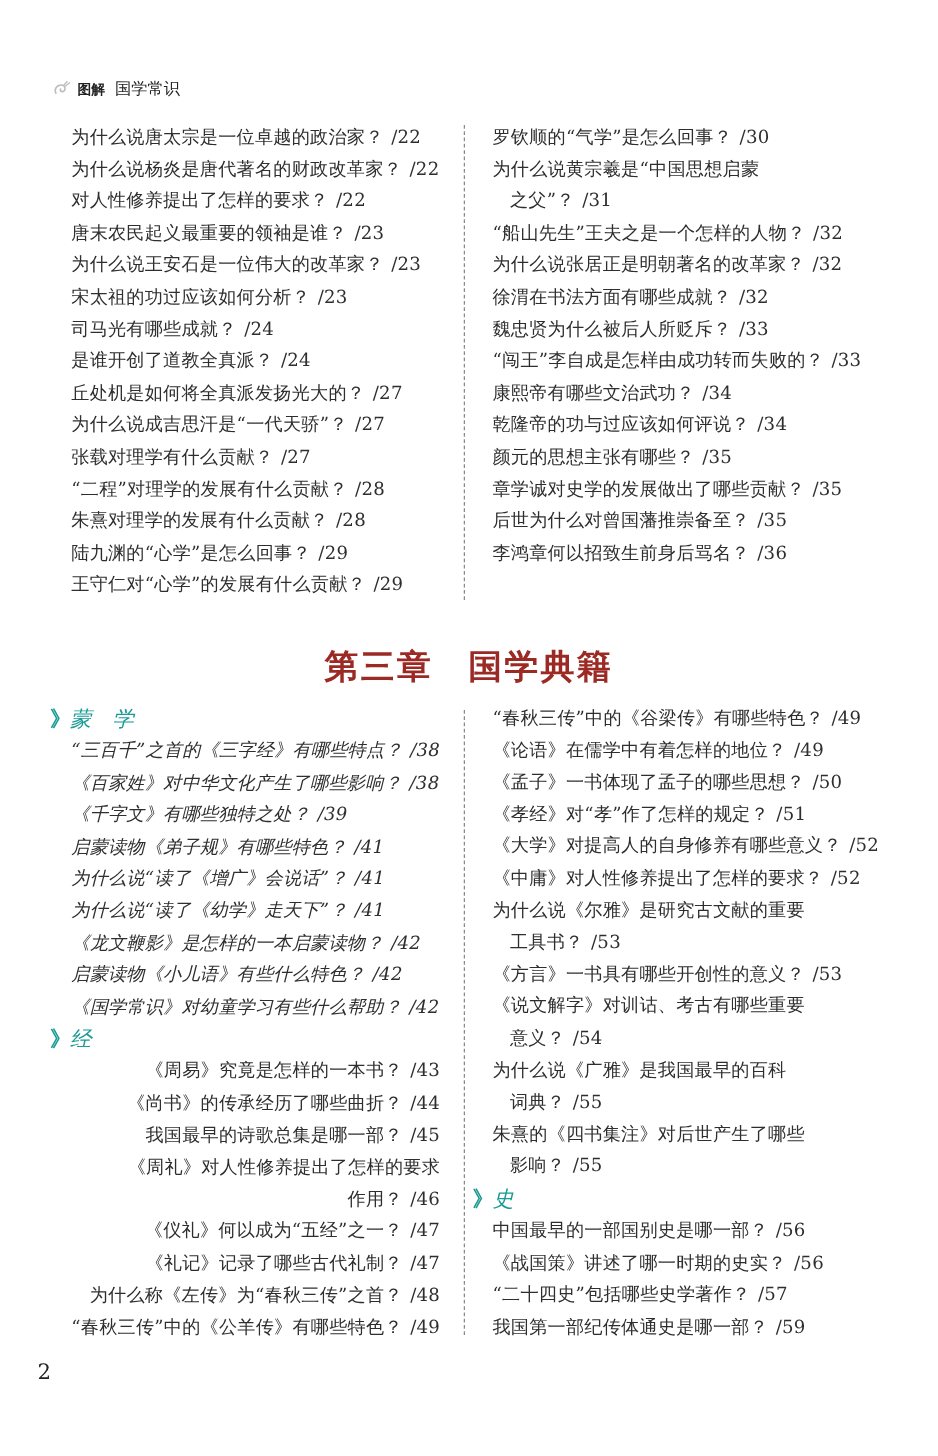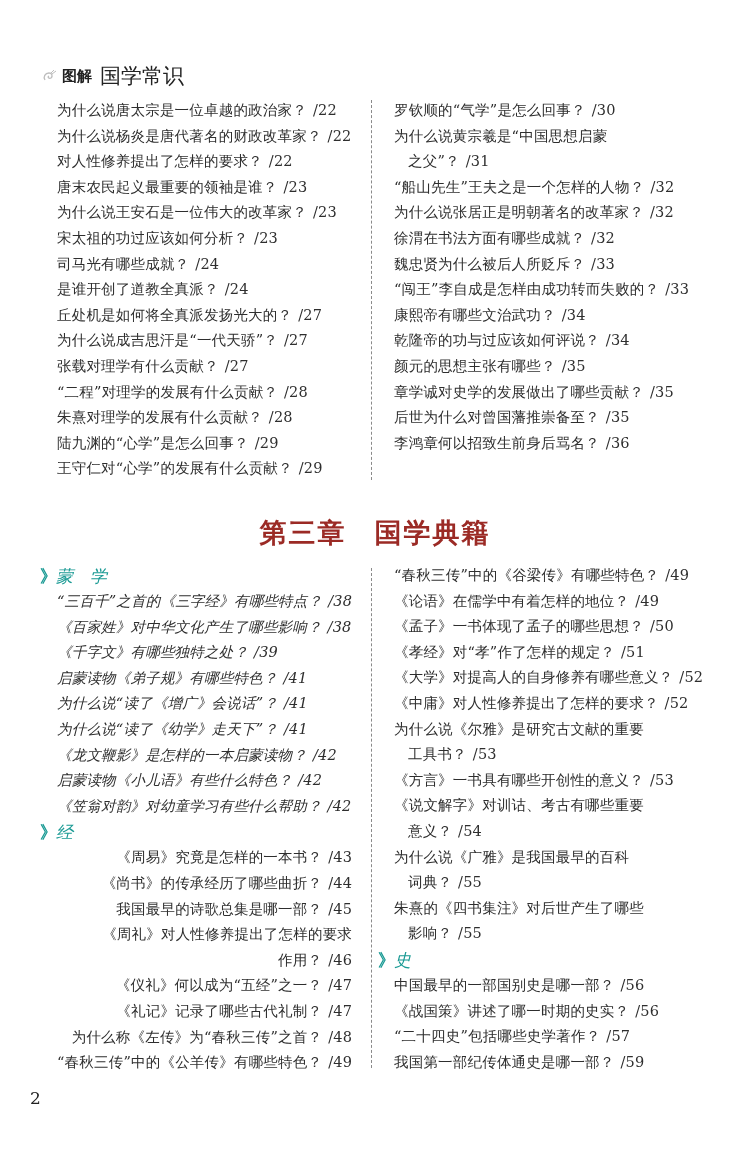--- a/index.html
+++ b/index.html
@@ -2,22 +2,22 @@
 <html><head>
 <meta charset="utf-8">
 <style>
   html, body { margin: 0; padding: 0; }
   body {
     width: 750px; height: 1165px; background: #ffffff; position: relative; overflow: hidden;
     font-family: "DejaVu Serif", "Liberation Serif", serif; color: #2b2b2b;
   }
   .header { position: absolute; left: 42px; top: 62px; display: flex; align-items: center; gap: 4px; }
   .header .logo { width: 16px; height: 16px; }
-  .header .title-a { font-size: 15px; font-weight: bold; color: #222; font-family: Liberation Sans, sans-serif; }
-  .header .title-b { font-size: 21px; color: #222; margin-left: 4px; font-family: "DejaVu Sans", "Liberation Sans", sans-serif; }
+  .header .title-a { font-size: 11px; font-weight: bold; color: #222; font-family: Liberation Sans, sans-serif; }
+  .header .title-b { font-size: 13px; color: #222; margin-left: 4px; font-family: "DejaVu Sans", "Liberation Sans", sans-serif; }
 
   .col { position: absolute; }
   .item { font-size: 14.5px; line-height: 25.6px; white-space: nowrap; color: #2e2e2e; letter-spacing: 0.2px; }
   .item .page { margin-left: 6px; }
   .item.cont { padding-left: 14px; }
   .divider { position: absolute; left: 371px; width: 0; border-left: 1px dashed #8a8a8a; }
 
   .chapter { position: absolute; left: 0; width: 750px; top: 515px; text-align: center;
     font-size: 27px; font-weight: bold; color: #9b2a25; letter-spacing: 2px; }
   .chapter .sep { display: inline-block; width: 28px; }
@@ -90,21 +90,21 @@
   </div>
   <div id="mengxue-items" style="padding-left:17px;font-style:italic;">
       <div class="item"><span>“三百千”之首的《三字经》有哪些特点？</span><span class="page">/38</span></div>
       <div class="item"><span>《百家姓》对中华文化产生了哪些影响？</span><span class="page">/38</span></div>
       <div class="item"><span>《千字文》有哪些独特之处？</span><span class="page">/39</span></div>
       <div class="item"><span>启蒙读物《弟子规》有哪些特色？</span><span class="page">/41</span></div>
       <div class="item"><span>为什么说“读了《增广》会说话”？</span><span class="page">/41</span></div>
       <div class="item"><span>为什么说“读了《幼学》走天下”？</span><span class="page">/41</span></div>
       <div class="item"><span>《龙文鞭影》是怎样的一本启蒙读物？</span><span class="page">/42</span></div>
       <div class="item"><span>启蒙读物《小儿语》有些什么特色？</span><span class="page">/42</span></div>
-      <div class="item"><span>《笠翁对韵》对幼童学习有些什么帮助？</span><span class="page">/42</span></div>
+      <div class="item"><span>《国学常识》对幼童学习有些什么帮助？</span><span class="page">/42</span></div>
     </div>
   <div class="section">
     <span class="chev">》</span>
     <span class="sec-label">经</span>
   </div>
   <div id="jing-left-items" style="padding-left:17px;text-align:right;">
       <div class="item"><span>《周易》究竟是怎样的一本书？</span><span class="page">/43</span></div>
       <div class="item"><span>《尚书》的传承经历了哪些曲折？</span><span class="page">/44</span></div>
       <div class="item"><span>我国最早的诗歌总集是哪一部？</span><span class="page">/45</span></div>
       <div class="item"><span>《周礼》对人性修养提出了怎样的要求</span></div>

